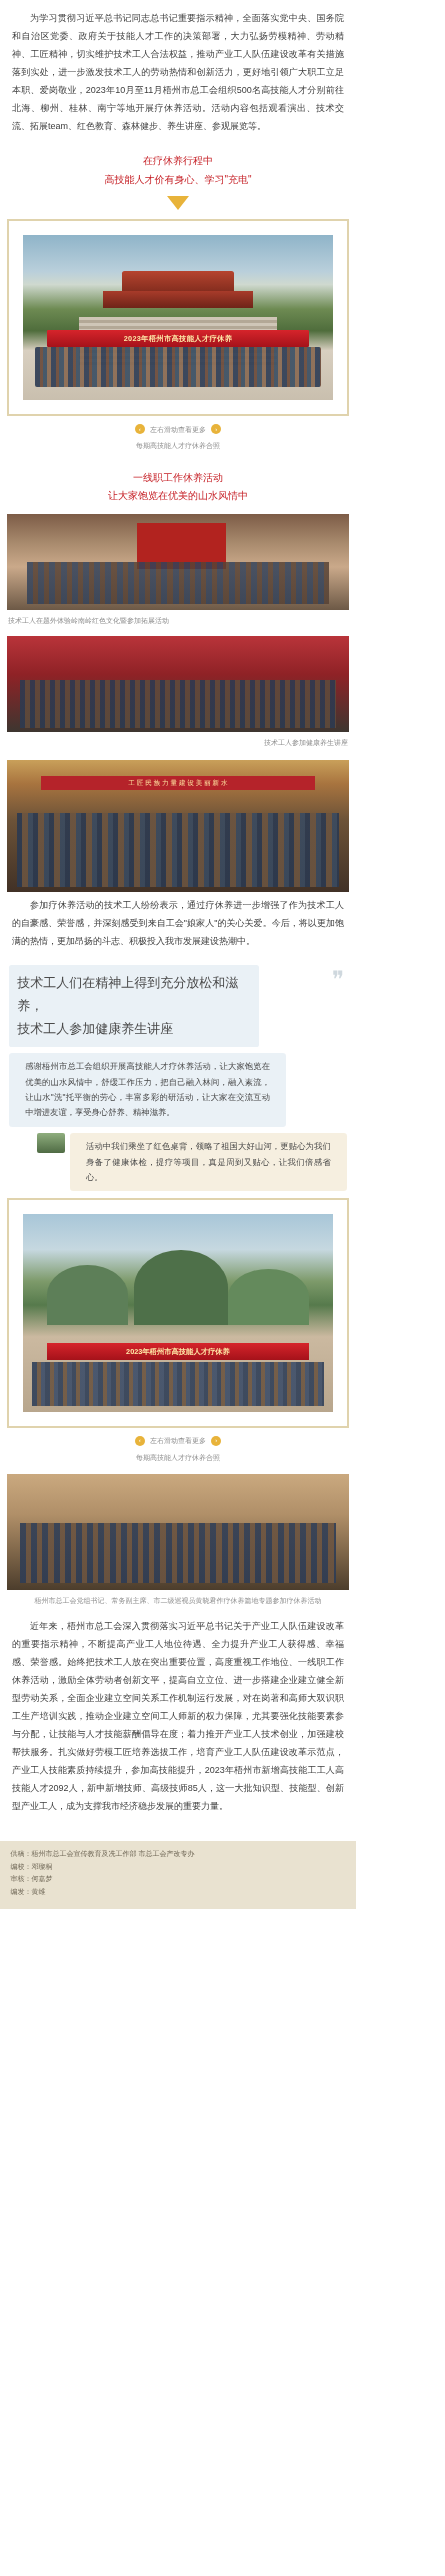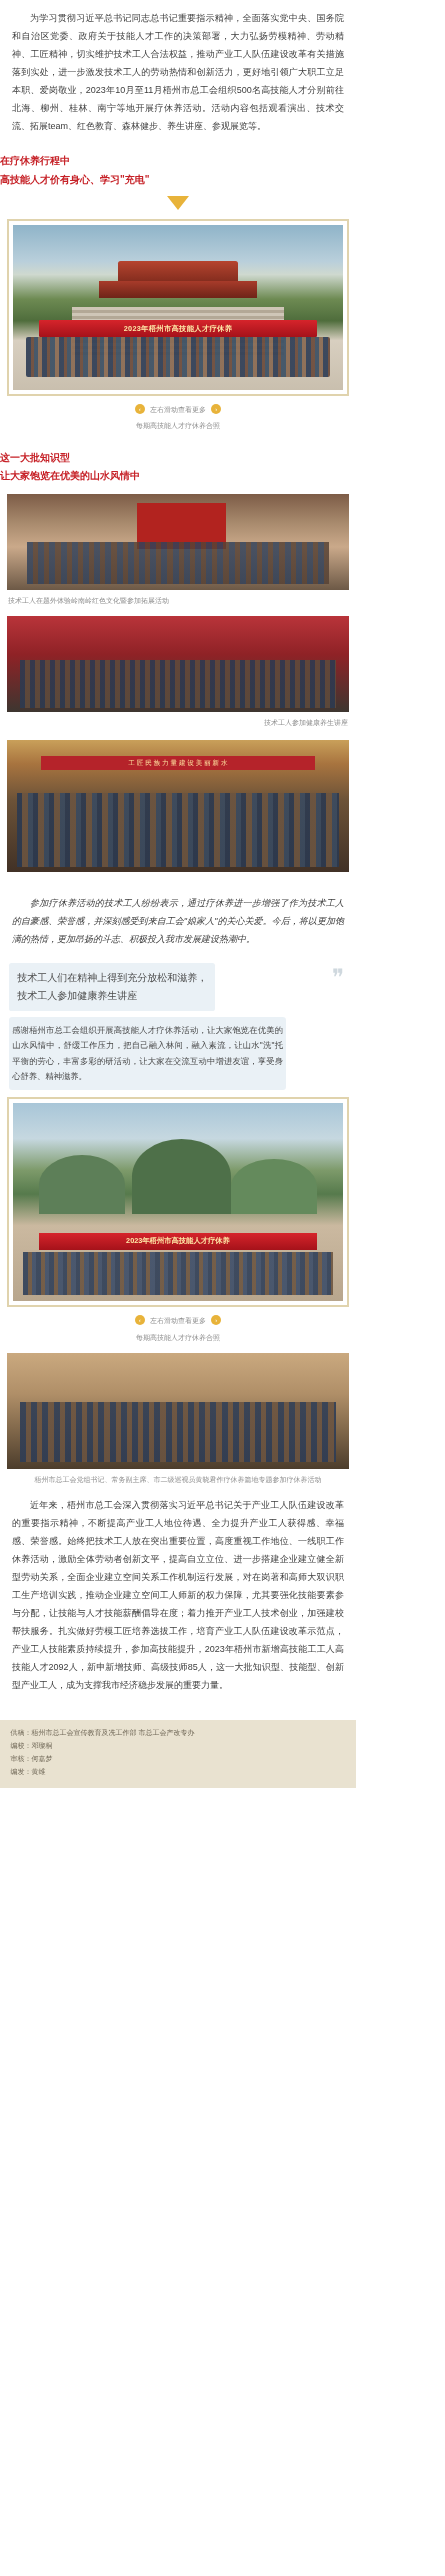--- a/index.html
+++ b/index.html
@@ -15,38 +15,38 @@
   .body-pad { padding: 9.2px 12px 0 12px; }
   p.intro {
     text-indent: 2em;
     font-size: 9px;
     line-height: 2.0;
     color: #3d3d3d;
     text-align: justify;
     margin-bottom: 1.3px;
   }
   .section-title {
-    text-align: left;
-    font-weight: bold;
+    text-align: center;
+    font-weight: normal;
     font-size: 10px;
     color: #c62127;
     line-height: 1.85;
     margin-top: 17px;
   }
   .section-title .ln2 { display:block; }
   .arrow-down {
     width: 0; height: 0;
     border-left: 11.2px solid transparent;
     border-right: 11.2px solid transparent;
     border-top: 14.5px solid #e8b33a;
     margin: 6.6px auto 9.2px auto;
   }
   .photo-frame {
     border: 2px solid #e0d3ad;
-    padding: 4px;
+    padding: 14px;
     background: #fff;
     margin: 4px 6.6px 0 6.6px;
   }
   .photo {
     width: 100%;
     display: block;
     position: relative;
     overflow: hidden;
   }
   .cap {
@@ -176,35 +176,35 @@
 
   
   .hl-quote {
     margin: 14.5px 9.2px 2.6px 9.2px;
     position: relative;
   }
   .hl-quote .qtext {
     background: #eaf1f6;
     border-radius: 2.6px;
     padding: 6px 8px;
-    font-size: 10px;
+    font-size: 13px;
     color: #4a4a4a;
     line-height: 1.8;
     display: inline-block;
     max-width: 74%;
   }
   .hl-quote .qmark {
     position: absolute; right: 2.6px; top: 4px;
     font-size: 22.5px; color: #cfd8de; font-family: "Liberation Serif", serif;
     line-height: 1;
   }
   .chat-row { display:flex; margin: 6.6px 9.2px; align-items:flex-start; gap:5.3px; }
   .chat-row.right { justify-content: flex-end; }
   .bubble {
-    background: #eaf1f6; border-radius: 3.3px; padding: 6px 3px;
+    background: #eaf1f6; border-radius: 3.3px; padding: 6px 16px;
     font-size: 8.3px; line-height: 1.85; color: #474747; max-width: 82%;
     text-align: justify;
   }
   .bubble.warm { background: #f6efe0; }
   .thumb {
     width: 28px; height: 20px; flex: 0 0 28px;
     background: linear-gradient(180deg,#8fae7e,#4f6b44);
     border-radius: 2px;
   }
   .footer {
@@ -244,21 +244,21 @@
   </div>
 
   <div class="slidebar">
     <span class="chev">‹</span>
     <span class="txt">左右滑动查看更多</span>
     <span class="chev">›</span>
   </div>
   <div class="cap">每期高技能人才疗休养合照</div>
 
   <div class="section-title">
-    <span class="ln1">这一大批知识型</span>
+    <span class="ln1">一线职工作休养活动</span>
     <span class="ln2">让大家饱览在优美的山水风情中</span>
   </div>
 
   <div class="photo-frame" style="border:none;padding:0;margin-top:8px;">
     <div class="photo ph-meeting-a">
       <div class="redwall"></div>
     </div>
   </div>
   <div class="cap-left">技术工人在题外体验岭南岭红色文化暨参加拓展活动</div>
 
@@ -266,36 +266,40 @@
     <div class="photo ph-meeting-b"></div>
   </div>
   <div class="cap-right">技术工人参加健康养生讲座</div>
 
   <div class="photo-frame" style="border:none;padding:0;margin-top:10.6px;">
     <div class="photo ph-hall">
       <div class="bar">工 匠 民 族 力 量  建 设 美 丽 新 水</div>
     </div>
   </div>
 
-  <div class="body-pad" style="padding-top:22px;font-style:italic;">
+  <div class="body-pad" style="padding-top:4px;">
     <p class="intro">参加疗休养活动的技术工人纷纷表示，通过疗休养进一步增强了作为技术工人的自豪感、荣誉感，并深刻感受到来自工会"娘家人"的关心关爱。今后，将以更加饱满的热情，更加昂扬的斗志、积极投入我市发展建设热潮中。</p>
   </div>
 
   <div class="hl-quote">
     <div class="qtext">
       <span>技术工人们在精神上得到充分放松和滋养，</span><br>
       <span>技术工人参加健康养生讲座</span>
     </div>
     <div class="qmark">❞</div>
   </div>
 
   <div class="chat-row">
     <div class="bubble">感谢梧州市总工会组织开展高技能人才疗休养活动，让大家饱览在优美的山水风情中，舒缓工作压力，把自己融入林间，融入素流，让山水"洗"托平衡的劳心，丰富多彩的研活动，让大家在交流互动中增进友谊，享受身心舒养、精神滋养。</div>
   </div>
 
+  <div class="chat-row right">
+    <div class="thumb"></div>
+    <div class="bubble warm">活动中我们乘坐了红色桌背，领略了祖国大好山河，更贴心为我们身备了健康体检，提疗等项目，真是周到又贴心，让我们倍感省心。</div>
+  </div>
 
 
   <div class="photo-frame">
     <div class="photo ph-karst">
       <div class="peak1"></div>
       <div class="peak2"></div>
       <div class="peak3"></div>
       <div class="banner2">2023年梧州市高技能人才疗休养</div>
     </div>
   </div>

